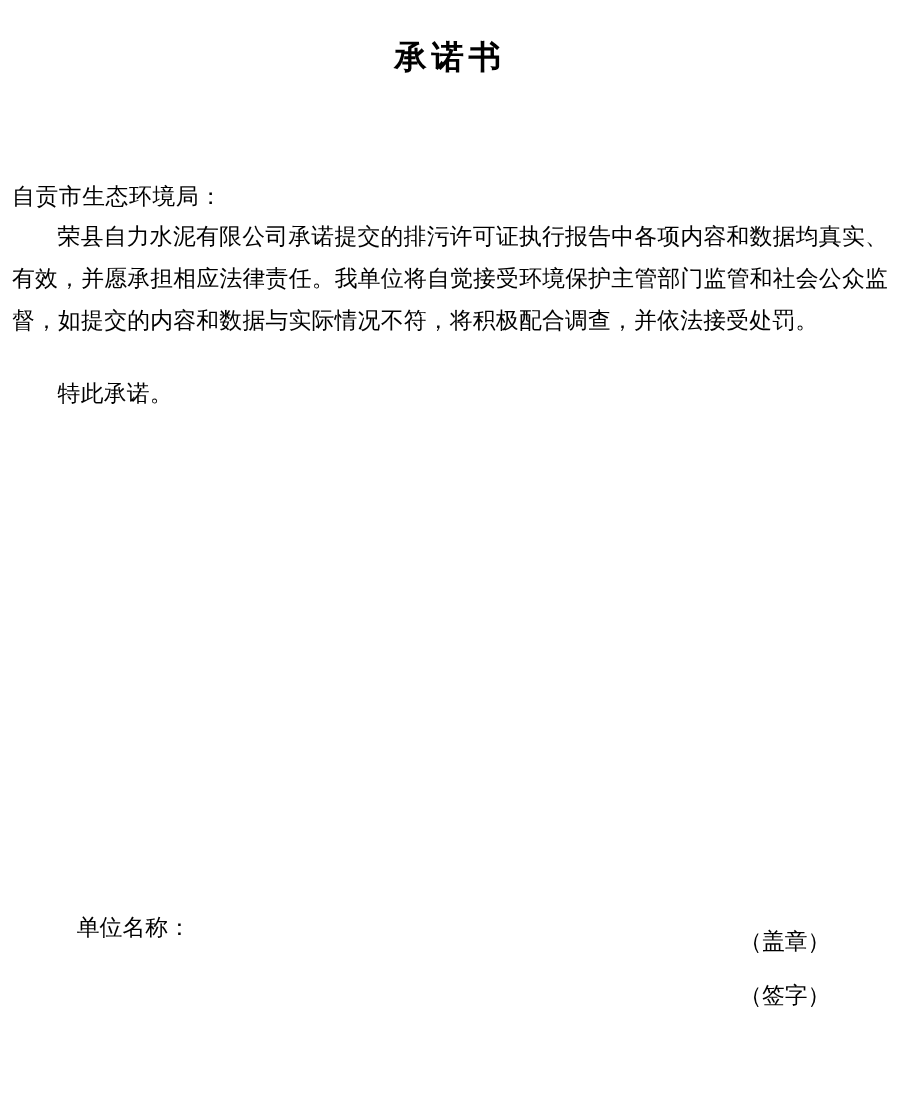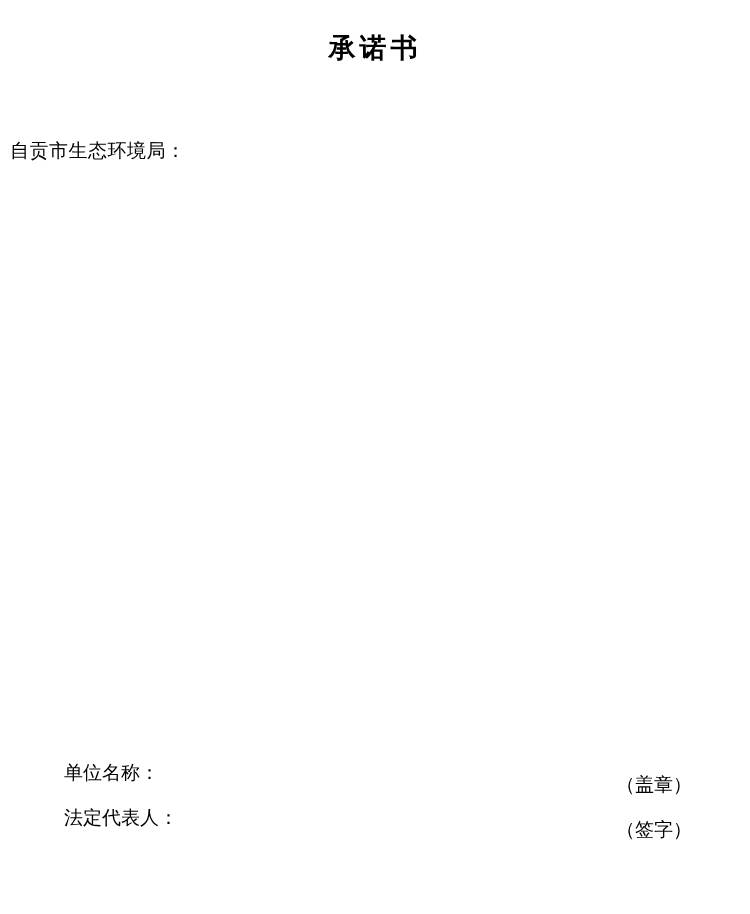--- a/index.html
+++ b/index.html
@@ -21,21 +21,21 @@
     font-size: 27px;
     font-weight: 700;
     letter-spacing: 4px;
     margin: 0;
     padding-top: 30px;
     font-family: "Liberation Serif", "DejaVu Serif", serif;
   }
   .addressee {
     position: absolute;
     left: 10px;
-    top: 138px;
+    top: 151px;
     font-size: 19px;
     letter-spacing: 0.5px;
   }
   .body-text {
     position: absolute;
     left: 10px;
     top: 180px;
     width: 730px;
     font-size: 19px;
     line-height: 35px;
@@ -78,30 +78,34 @@
 </style>
 </head>
 <body>
 
 <div class="page">
 
   <h1 class="doc-title">承诺书</h1>
 
   <div class="addressee">自贡市生态环境局：</div>
 
+  <div class="body-text">
+    <p>荣县自力水泥有限公司承诺提交的排污许可证执行报告中各项内容和数据均真实、有效，并愿承担相应法律责任。我单位将自觉接受环境保护主管部门监管和社会公众监督，如提交的内容和数据与实际情况不符，将积极配合调查，并依法接受处罚。</p>
+    <div class="para-gap"></div>
+    <p>特此承诺。</p>
+  </div>
 
   <div class="sign-block">
 
     <div class="sign-row">
       <span class="sign-label">单位名称：</span>
       <span class="sign-note">（盖章）</span>
     </div>
 
     <div class="sign-row">
-      <span class="sign-label">法定代表人：</span>
       <span class="sign-value"></span>
       <span class="sign-note">（签字）</span>
     </div>
 
 
   </div>
 
 </div>
 
 </body></html>

